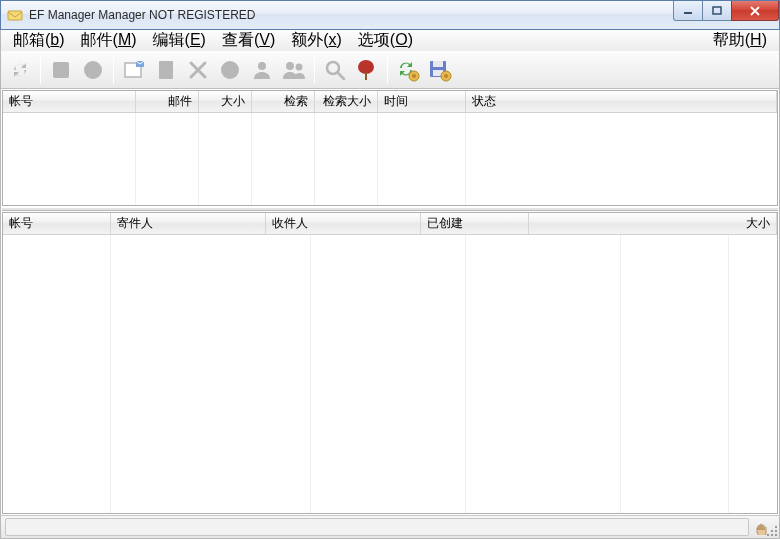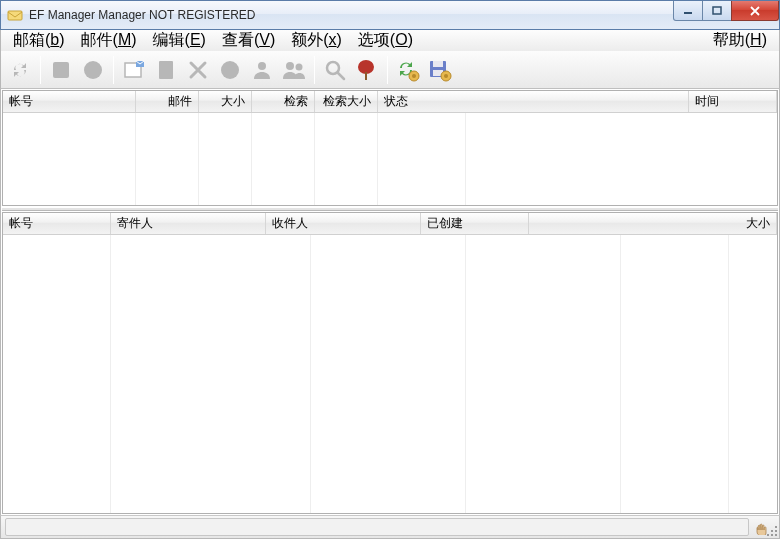--- a/index.html
+++ b/index.html
@@ -180,22 +180,22 @@
 
 <div class="workarea">
 
   <div class="pane top">
     <div class="colheaders">
       <div class="ch" style="width:133px">帐号</div>
       <div class="ch right" style="width:63px">邮件</div>
       <div class="ch right" style="width:53px">大小</div>
       <div class="ch right" style="width:63px">检索</div>
       <div class="ch right" style="width:63px">检索大小</div>
+      <div class="ch" style="width:88px">时间</div>
       <div class="ch" style="flex:1">状态</div>
-      <div class="ch" style="width:88px">时间</div>
     </div>
     <div class="gridbody">
       <div class="gcol" style="width:133px"></div>
       <div class="gcol" style="width:63px"></div>
       <div class="gcol" style="width:53px"></div>
       <div class="gcol" style="width:63px"></div>
       <div class="gcol" style="width:63px"></div>
       <div class="gcol" style="width:88px"></div>
       <div class="gcol" style="flex:1;border-right:none"></div>
     </div>

